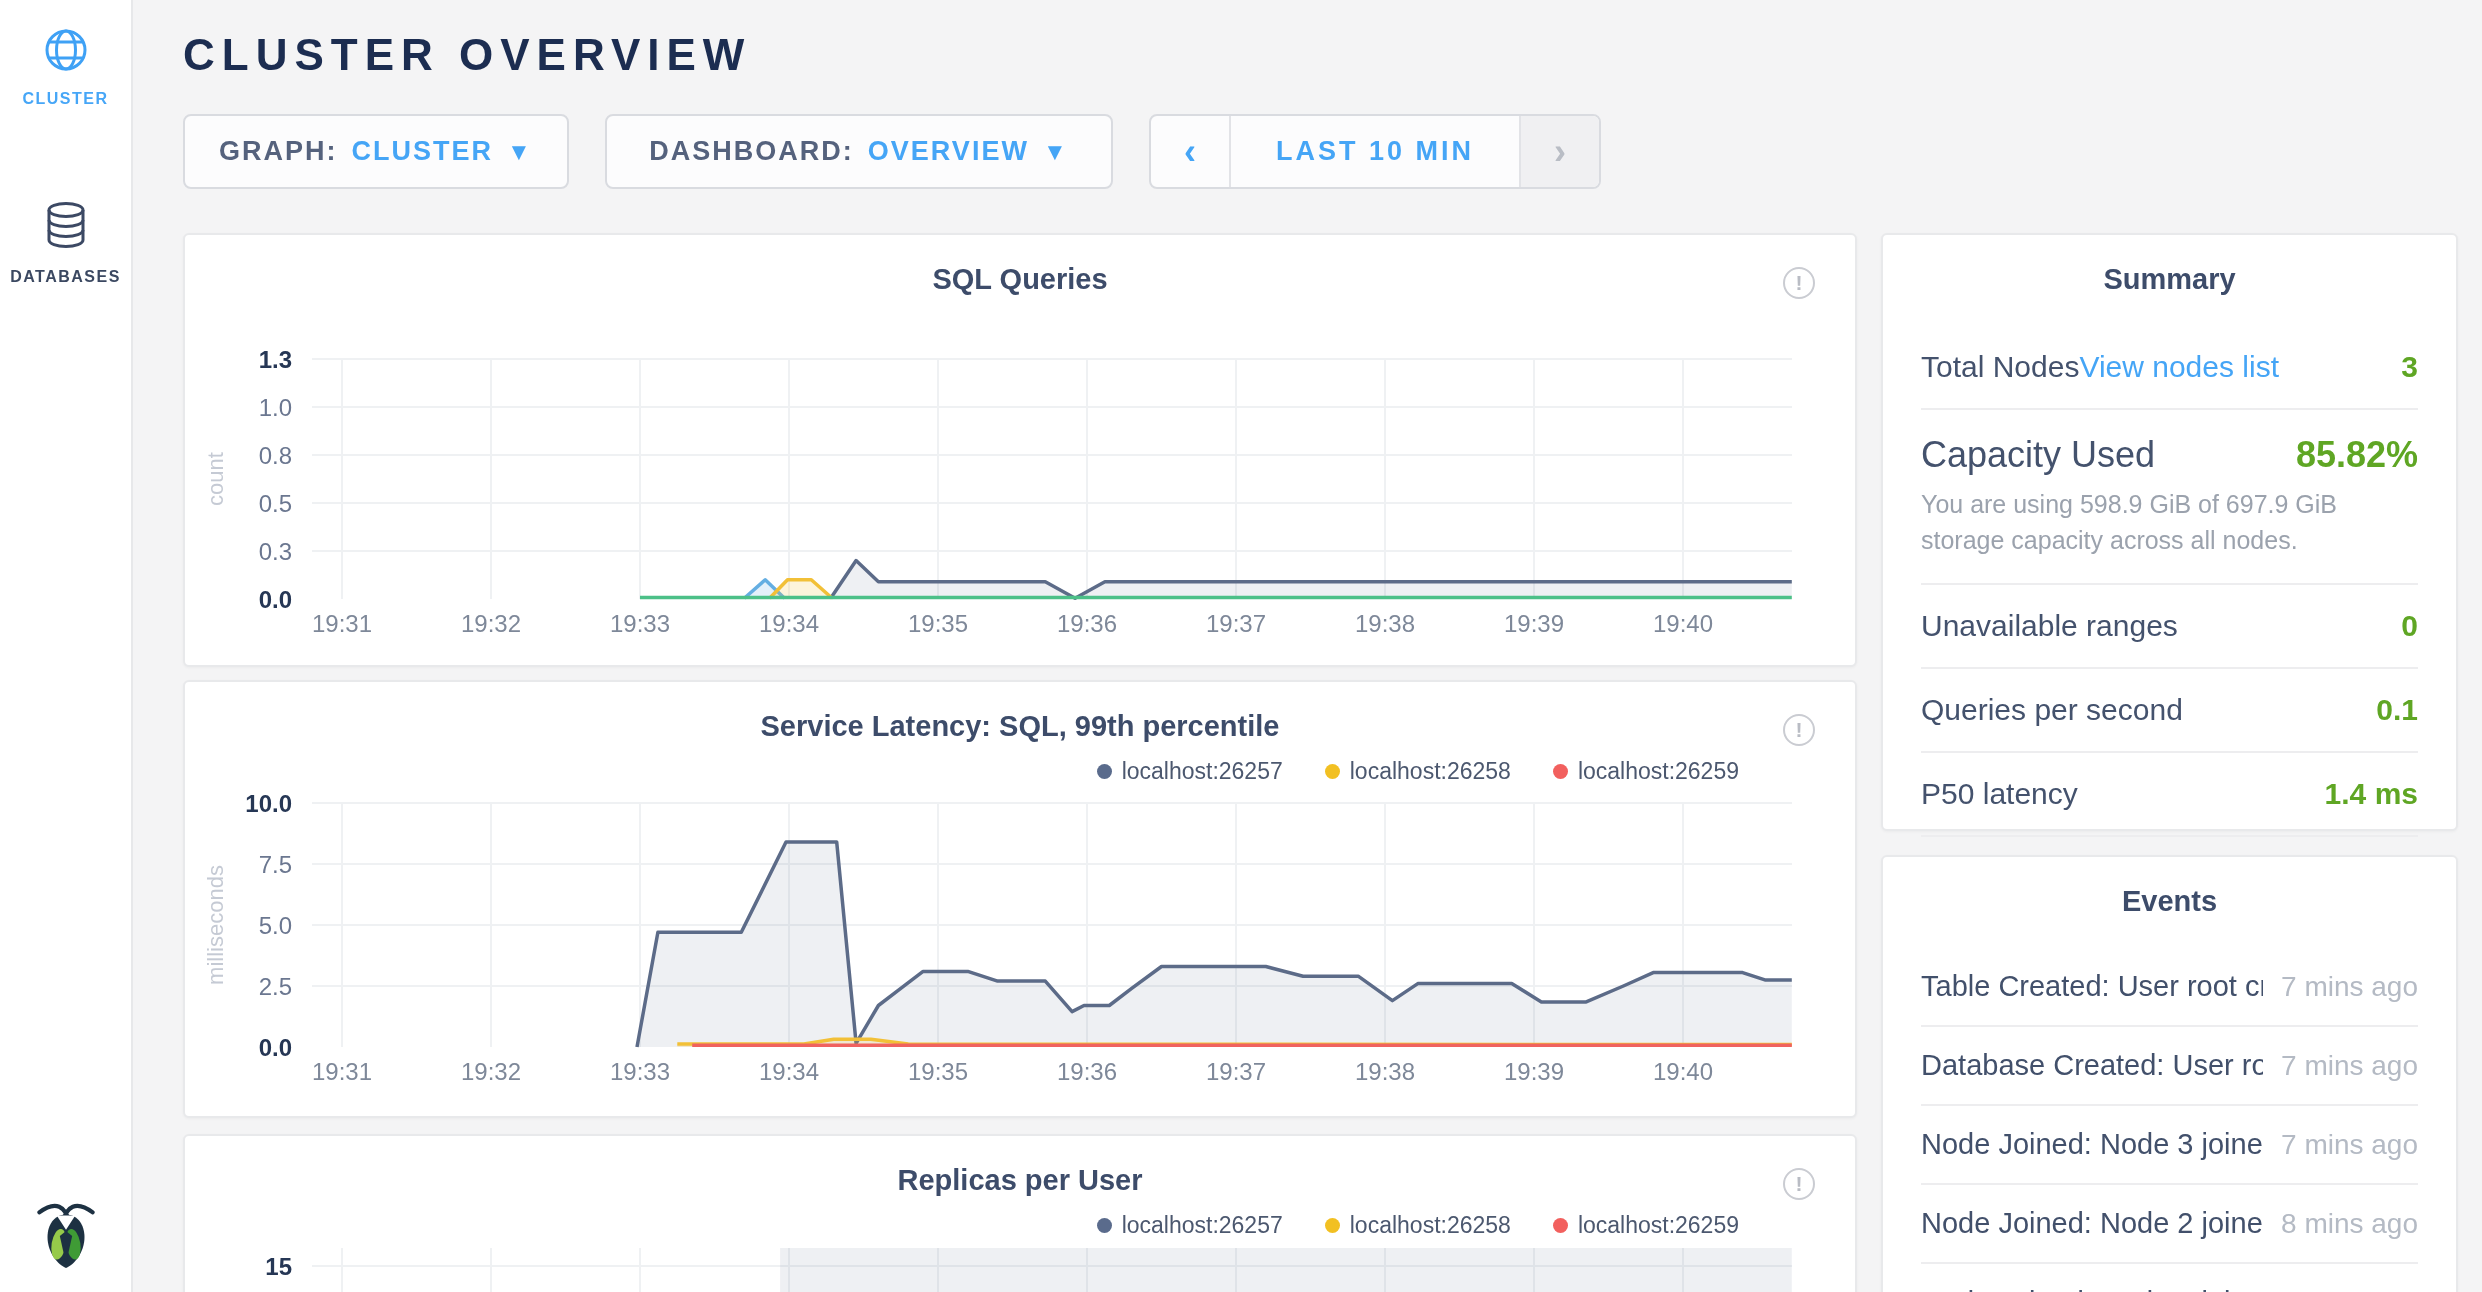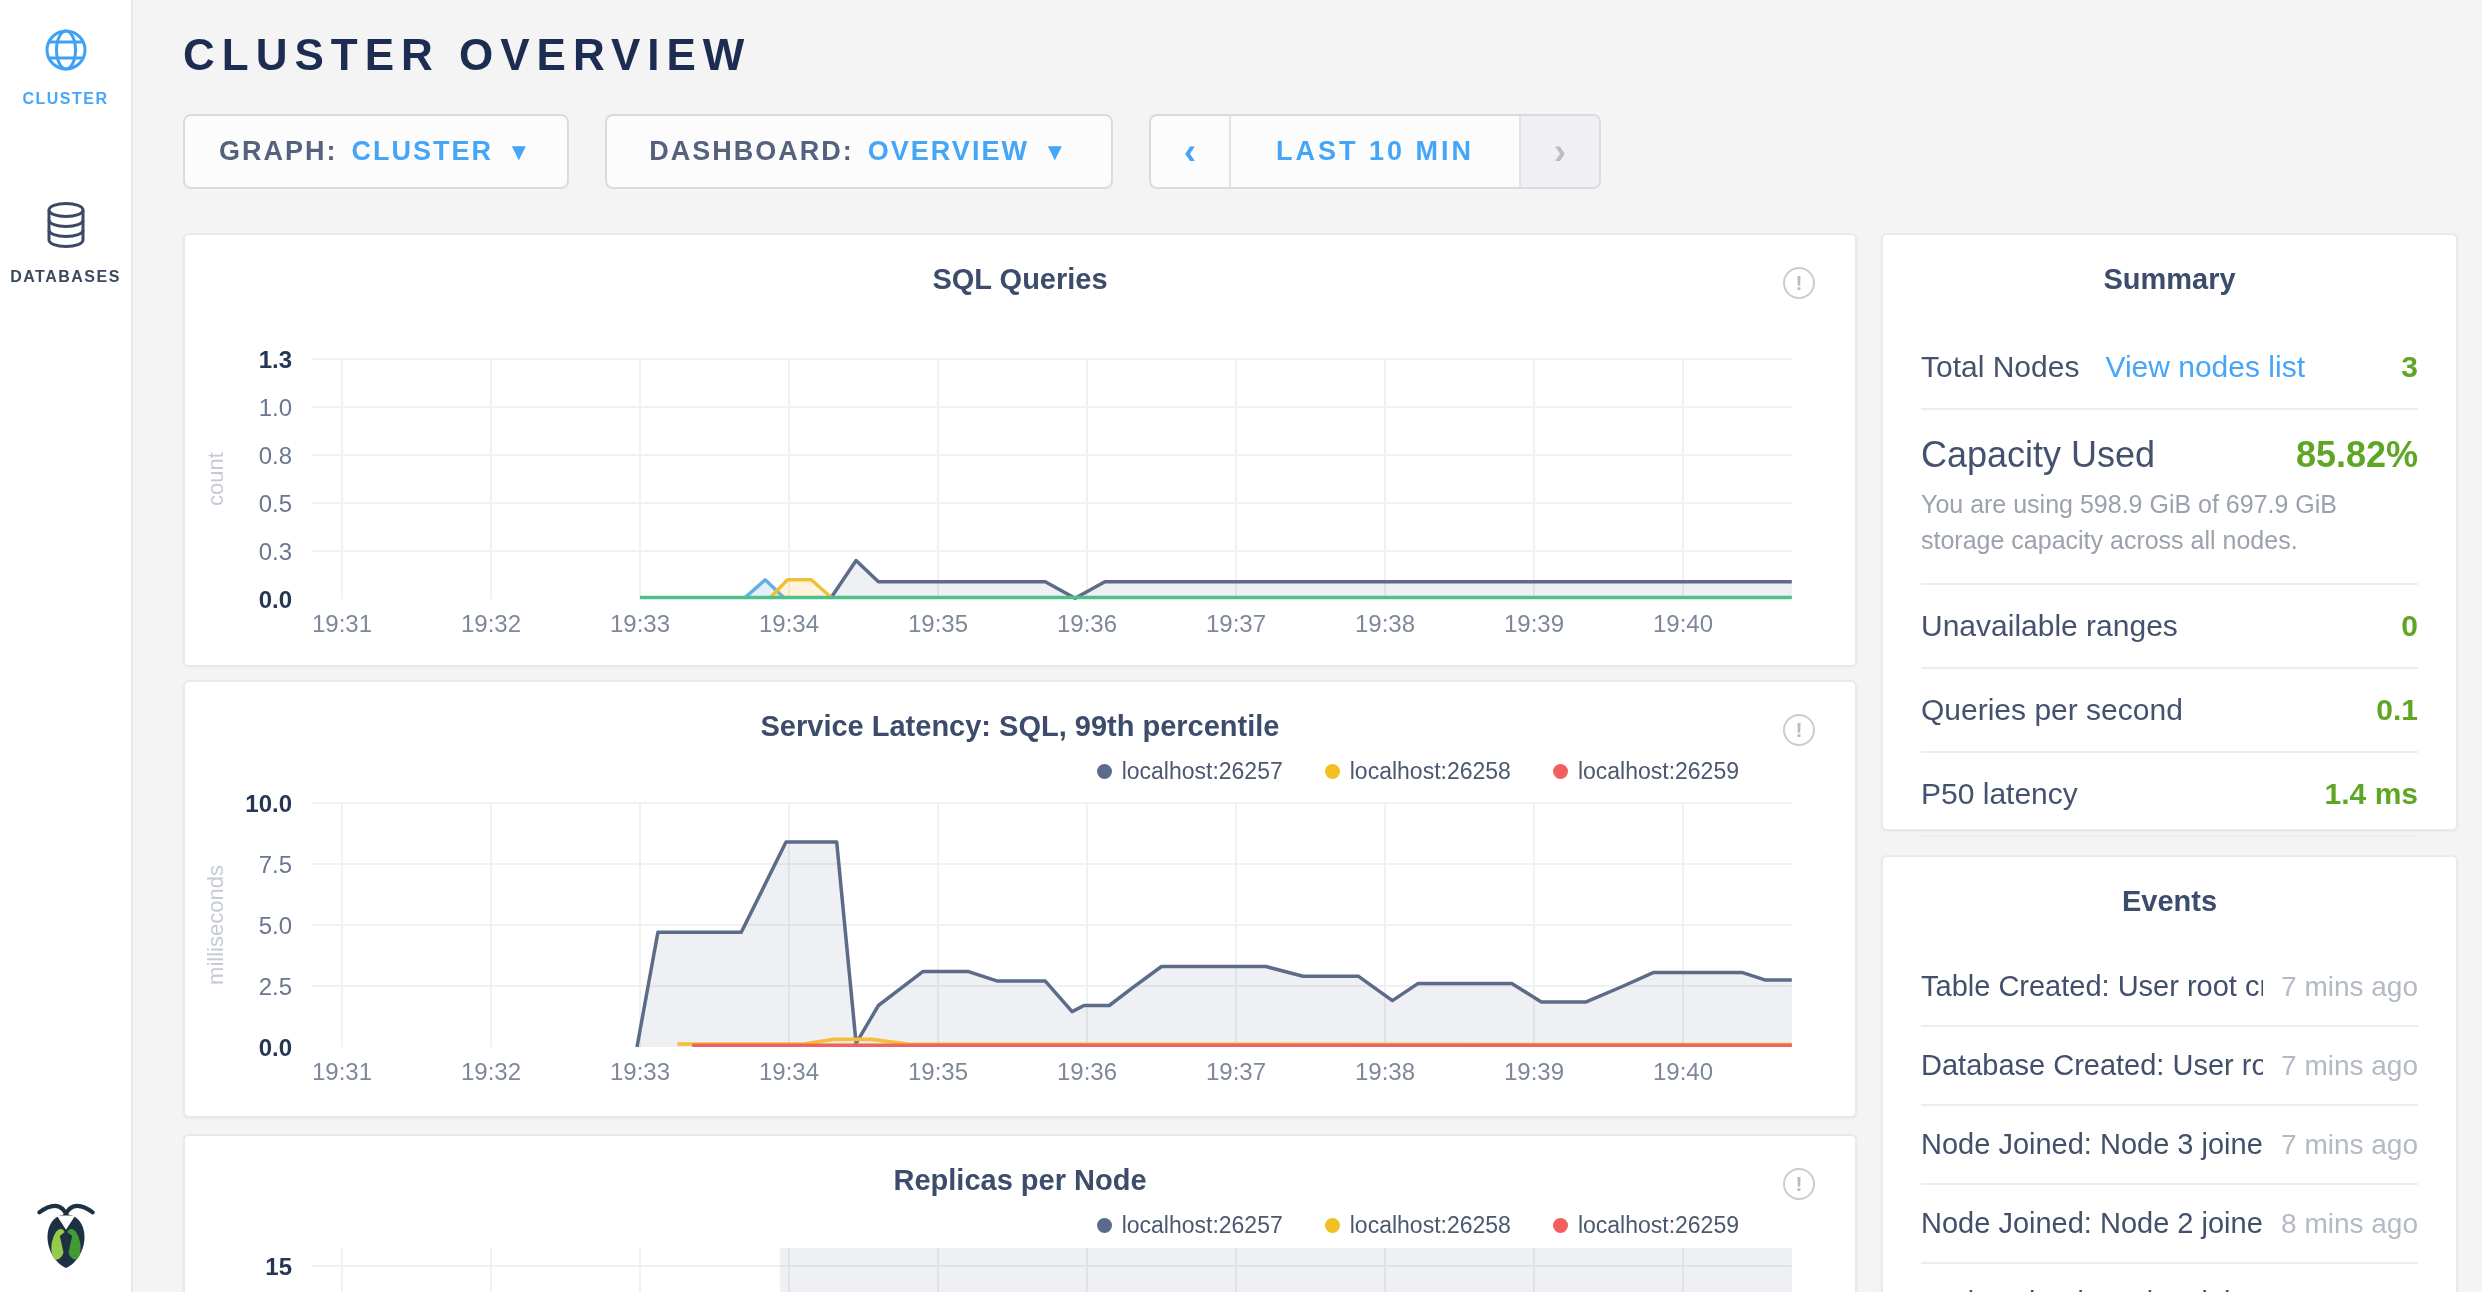--- a/index.html
+++ b/index.html
@@ -72,21 +72,21 @@
   .panel-events  { height:470px; margin-top:24px; }
   .side-title { padding-top:28px; text-align:center; font-size:29px; font-weight:bold; color:#3d4c6a; }
   .side-body { padding:0 38px; margin-top:30px; }
   .srow { display:flex; justify-content:space-between; align-items:center;
           padding:24px 0; border-bottom:2px solid #ededef; font-size:30px; color:#44526d; }
   .srow:last-child { border-bottom:none; }
   .srow-block { padding:24px 0; border-bottom:2px solid #ededef; }
   .srow-inner { display:flex; justify-content:space-between; align-items:center;
                 font-size:36px; color:#44526d; }
   .sval { color:#5fa624; font-weight:bold; white-space:nowrap; }
-  .slink { color:#45a5f6; margin-left:26px; cursor:pointer; }
+  .slink { color:#45a5f6; cursor:pointer; }
   .scaption { margin-top:10px; font-size:25px; line-height:1.45; color:#9ba2ad; }
 
   .erow { display:flex; justify-content:space-between; align-items:center;
           padding:22px 0; border-bottom:2px solid #ededef; }
   .etext { font-size:29px; color:#42506b; white-space:nowrap; overflow:hidden; }
   .etime { font-size:28px; color:#b4bac4; margin-left:18px; flex-shrink:0; white-space:nowrap; }
 </style>
 </head>
 <body>
 
@@ -263,21 +263,21 @@
             <line class="grid" x1="753" y1="112" x2="753" y2="310"></line>
             <line class="grid" x1="902" y1="112" x2="902" y2="310"></line>
             <line class="grid" x1="1051" y1="112" x2="1051" y2="310"></line>
             <line class="grid" x1="1200" y1="112" x2="1200" y2="310"></line>
             <line class="grid" x1="1349" y1="112" x2="1349" y2="310"></line>
             <line class="grid" x1="1498" y1="112" x2="1498" y2="310"></line>
             <line class="grid" x1="127" y1="130" x2="1607" y2="130"></line>
             <text class="ytick strong" x="107" y="139">15</text>
             <polygon fill="rgba(92,107,136,0.10)" points="595.1,310 595.1,112.0 1606.8,112.0 1606.8,310"></polygon>
           </svg>
-        <h3>Replicas per Node</h3>
+        <h3>Replicas per User</h3>
         <div class="info-icon">!</div>
         <div class="legend">
           <span class="legend-item">
             <span class="legend-dot" style="background: rgb(90, 107, 140);"></span>
             <span>localhost:26257</span>
           </span>
           <span class="legend-item">
             <span class="legend-dot" style="background: rgb(242, 192, 34);"></span>
             <span>localhost:26258</span>
           </span>

